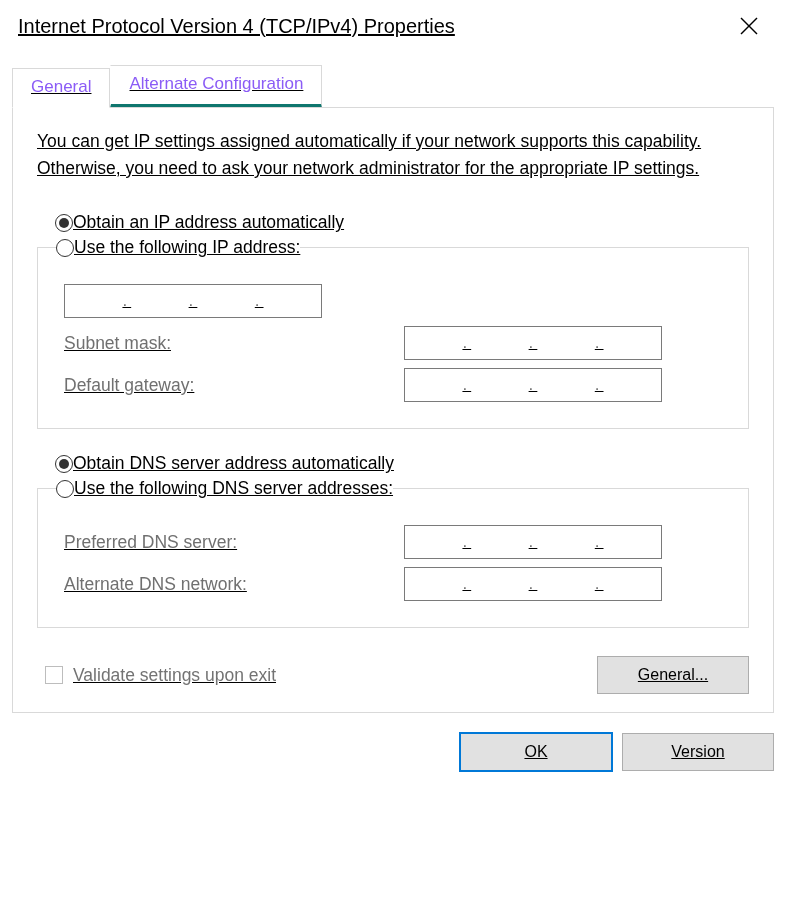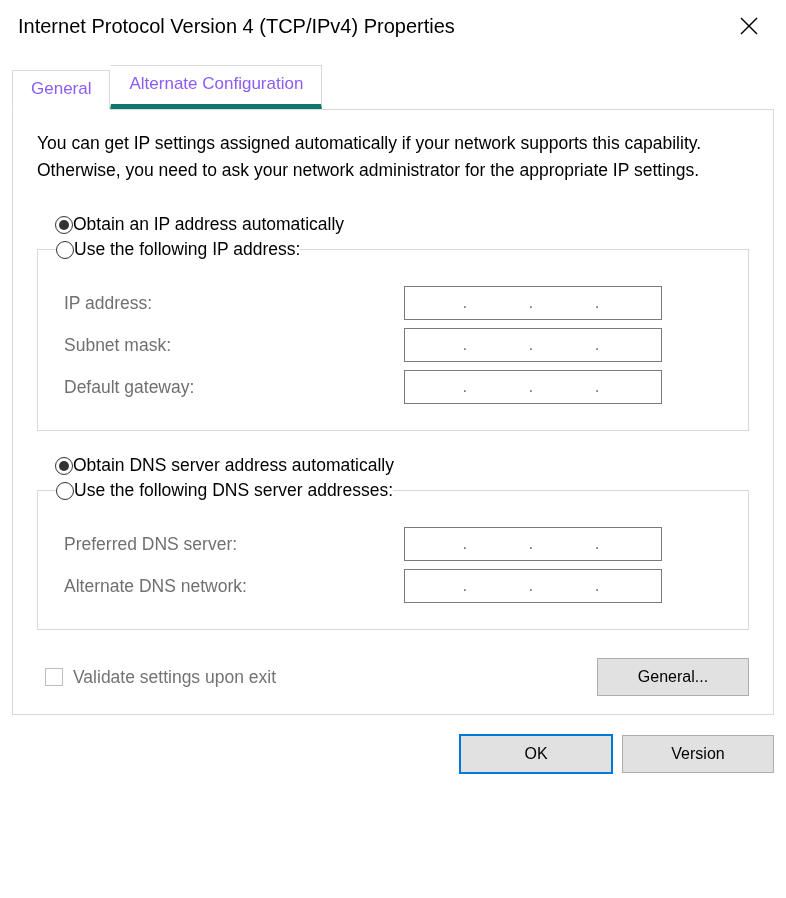--- a/index.html
+++ b/index.html
@@ -6,21 +6,21 @@
   body {
     margin: 0;
     font-family: "Segoe UI", Tahoma, sans-serif;
     font-size: 15px;
     background: #ffffff;
     color: #000;
     width: 786px;
     height: 898px;
     overflow: hidden;
   }
-  .window { width: 786px; height: 654px; position: relative; }
+  .window { width: 786px; height: 654px; position: relative; text-decoration: underline; }
   .titlebar {
     display: flex;
     align-items: center;
     justify-content: space-between;
     padding: 10px 14px 10px 18px;
   }
   .title { font-size: 20px; }
   .close-x {
     width: 46px; height: 32px;
     display: flex; align-items: center; justify-content: center;
@@ -46,21 +46,21 @@
   }
   .tab.active {
     background: #fff;
     border: 1px solid #d9d9d9;
     border-bottom: 1px solid #fff;
     z-index: 5;
   }
   .tab.inactive {
     border-top: 1px solid #d9d9d9;
     border-right: 1px solid #d9d9d9;
-    border-bottom: 6px solid #0f766e;
+    border-bottom: 4px solid #0f766e;
     background: #fff;
     top: 1px;
   }
   .tab-panel {
     margin: 0 12px 12px 12px;
     border: 1px solid #d9d9d9;
     padding: 20px 24px 18px 24px;
     position: relative;
   }
 
@@ -204,21 +204,20 @@
 
     <fieldset class="group">
       <legend>
         <div class="radio-row">
           <span class="radio"></span>
           <span>Use the following IP address:</span>
         </div>
       </legend>
 
       <div class="field-row">
-        <div class="field-label">IP address:</div>
         <div class="ip-input">
           <span></span>
             <span class="dot">.</span>
             <span></span>
             <span class="dot">.</span>
             <span></span>
             <span class="dot">.</span>
             <span></span>
         </div>
       </div>

